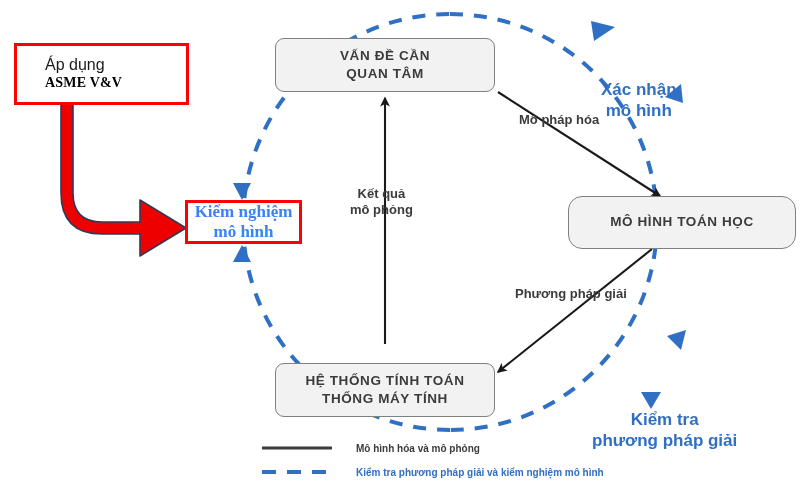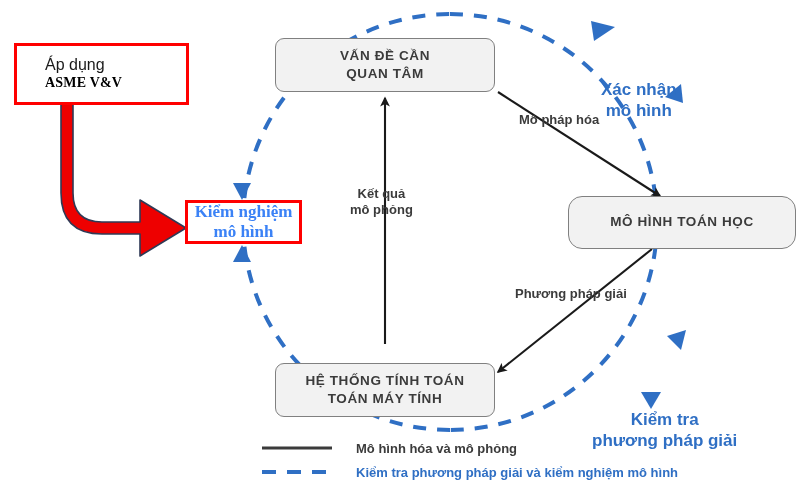--- a/index.html
+++ b/index.html
@@ -116,21 +116,21 @@
     display: flex;
     align-items: center;
     height: 24px;
   }
   .legend-swatch { width: 70px; height: 12px; position: relative; flex: 0 0 70px; }
   .legend-swatch svg { position: absolute; left: 0; top: 0; }
   .legend-text {
     margin-left: 24px;
     font-family: "Liberation Sans", sans-serif;
     font-weight: bold;
-    font-size: 13px;
+    font-size: 10px;
   }
   .legend-text.solid  { color: #3b3b3b; }
   .legend-text.dashed { color: #2f6fc4; }
 </style>
 </head>
 <body>
 
 <div id="canvas">
 
   <svg class="layer" viewBox="0 0 800 500">
@@ -214,21 +214,21 @@
 
   <div class="pbox" id="node-math-model" style="left:568px; top:196px; width:228px; height:53px;border-radius:14px;">
     <div>
       <div>MÔ HÌNH TOÁN HỌC</div>
     </div>
   </div>
 
   <div class="pbox" id="node-computer" style="left:275px; top:344px; width:220px; height:54px;margin-top:19px;">
     <div>
       <div>HỆ THỐNG TÍNH TOÁN</div>
-      <div>TOÁN MÁY TÍNH</div>
+      <div>THỐNG MÁY TÍNH</div>
     </div>
   </div>
 
   <div class="redbox" id="asme-box">
     <div id="asme-line1">Áp dụng</div>
     <div id="asme-line2">ASME V&amp;V</div>
   </div>
 
   <div class="redbox" id="verify-box">
     <div class="vtext">Kiểm nghiệm</div>

